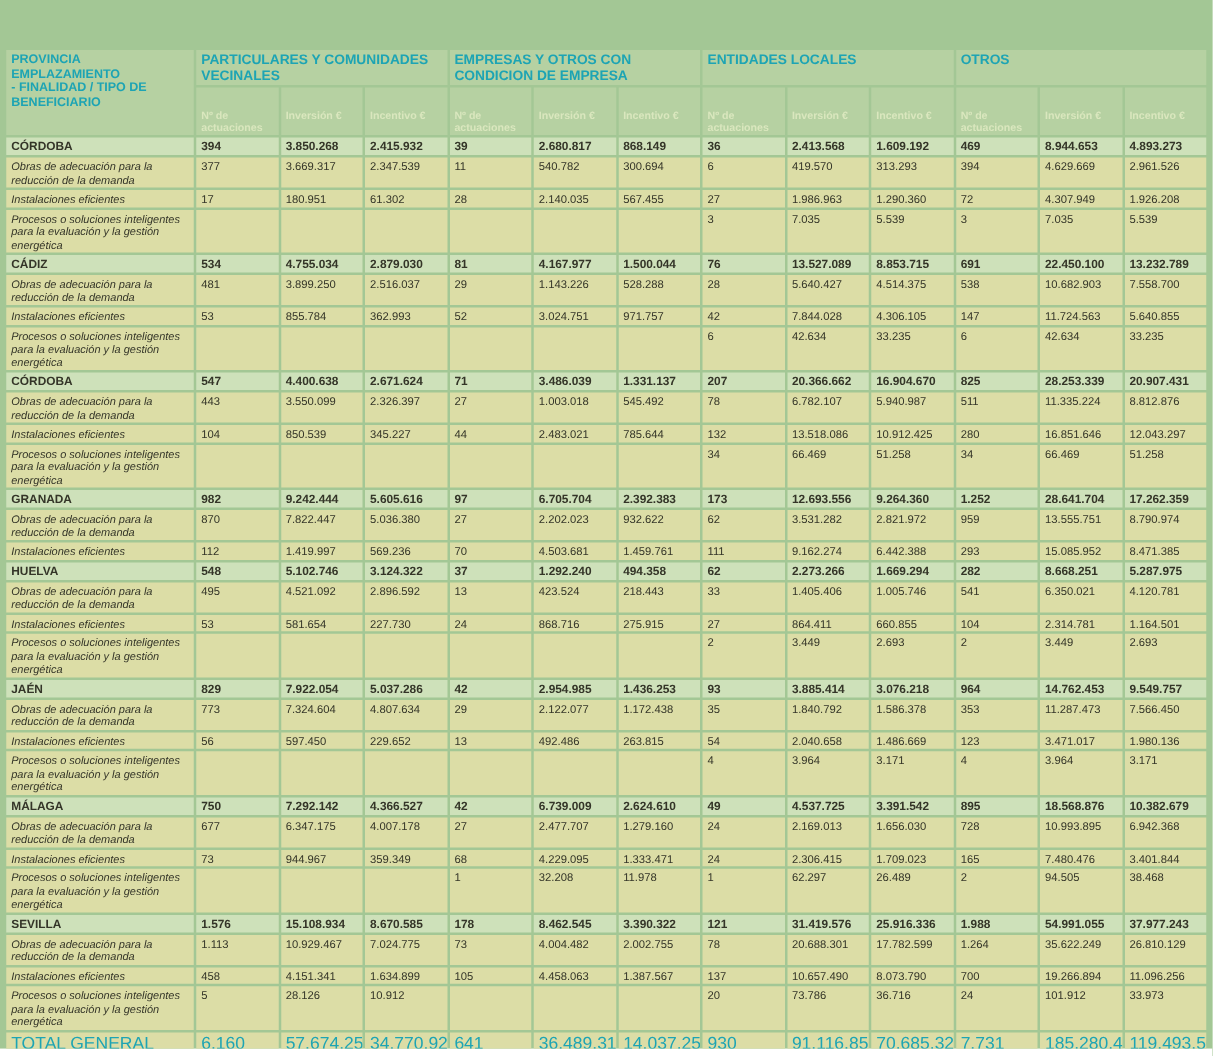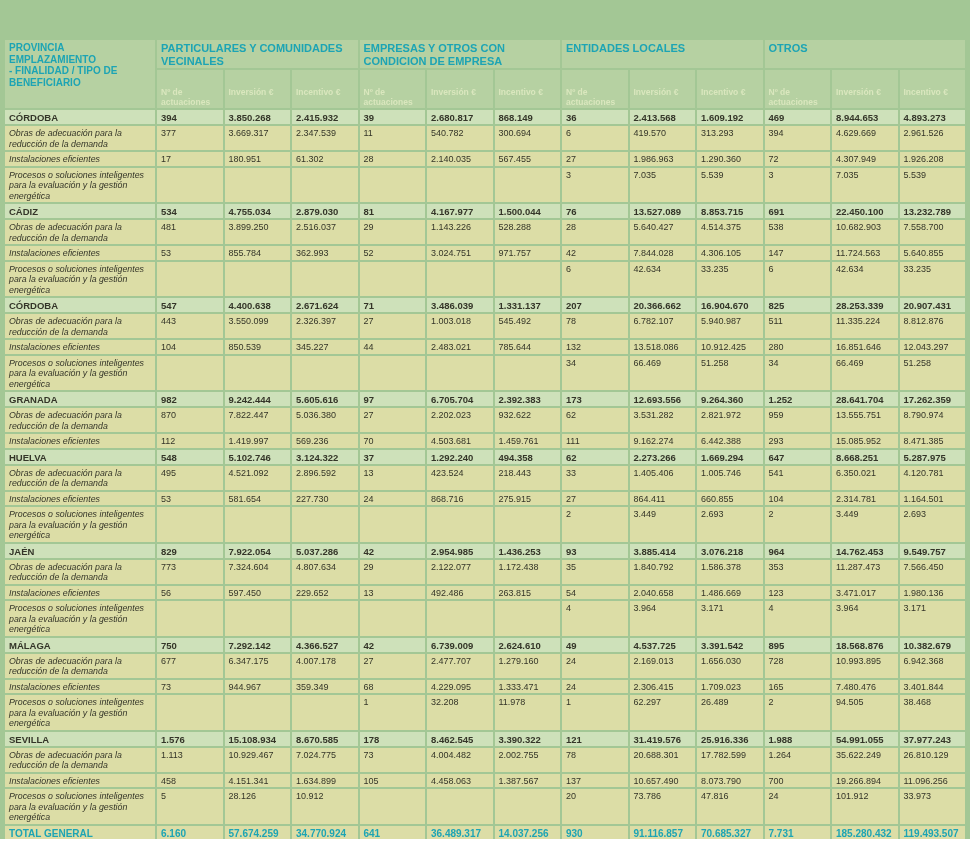--- a/index.html
+++ b/index.html
@@ -11,21 +11,21 @@
   .canvas{width:970px;height:839px;background:var(--page);padding:38px 3px 0 3px;overflow:hidden;}
   table{width:964px;border-collapse:separate;border-spacing:2px;table-layout:fixed;}
   th,td{vertical-align:top;text-align:left;padding:2px 4px 1px 4px;overflow:hidden;}
   th.corner{background:var(--headbg);color:var(--teal);font-size:10px;font-weight:bold;
             line-height:11.5px;white-space:pre-line;}
   th.group{background:var(--headbg);color:var(--teal);font-size:11px;font-weight:bold;line-height:12.5px;margin-top:35px;}
   th.sub{background:var(--headbg);color:var(--subtxt);font-size:8.5px;font-weight:bold;line-height:10px;padding-top:17px;}
   tr.province td{background:var(--provbg);color:var(--ink);font-weight:bold;font-size:9.5px;line-height:11px;}
   tr.detail td{background:var(--detbg);color:var(--ink);font-size:9px;line-height:10.5px;}
   tr.detail td.lbl{font-size:8.8px;font-style:italic;}
-  tr.total td{background:var(--detbg);color:var(--teal);font-weight:bold;font-size:10px;line-height:12px;}
+  tr.total td{background:var(--detbg);color:var(--teal);font-weight:normal;font-size:14px;line-height:12px;}
 </style>
 </head>
 <body>
 
 <div class="canvas">
   <table>
     <colgroup>
         <col style="width: 150px;">
         <col>
         <col>
@@ -296,21 +296,21 @@
           <td class="lbl">HUELVA</td>
           <td>548</td>
           <td>5.102.746</td>
           <td>3.124.322</td>
           <td>37</td>
           <td>1.292.240</td>
           <td>494.358</td>
           <td>62</td>
           <td>2.273.266</td>
           <td>1.669.294</td>
-          <td>647</td>
+          <td>282</td>
           <td>8.668.251</td>
           <td>5.287.975</td>
         </tr>
         <tr class="detail">
           <td class="lbl">Obras de adecuación para la reducción de la demanda</td>
           <td>495</td>
           <td>4.521.092</td>
           <td>2.896.592</td>
           <td>13</td>
           <td>423.524</td>
@@ -520,21 +520,21 @@
         <tr class="detail">
           <td class="lbl">Procesos o soluciones inteligentes para la evaluación y la gestión energética</td>
           <td>5</td>
           <td>28.126</td>
           <td>10.912</td>
           <td></td>
           <td></td>
           <td></td>
           <td>20</td>
           <td>73.786</td>
-          <td>47.816</td>
+          <td>36.716</td>
           <td>24</td>
           <td>101.912</td>
           <td>33.973</td>
         </tr>
         <tr class="total">
           <td class="lbl">TOTAL GENERAL</td>
           <td>6.160</td>
           <td>57.674.259</td>
           <td>34.770.924</td>
           <td>641</td>

